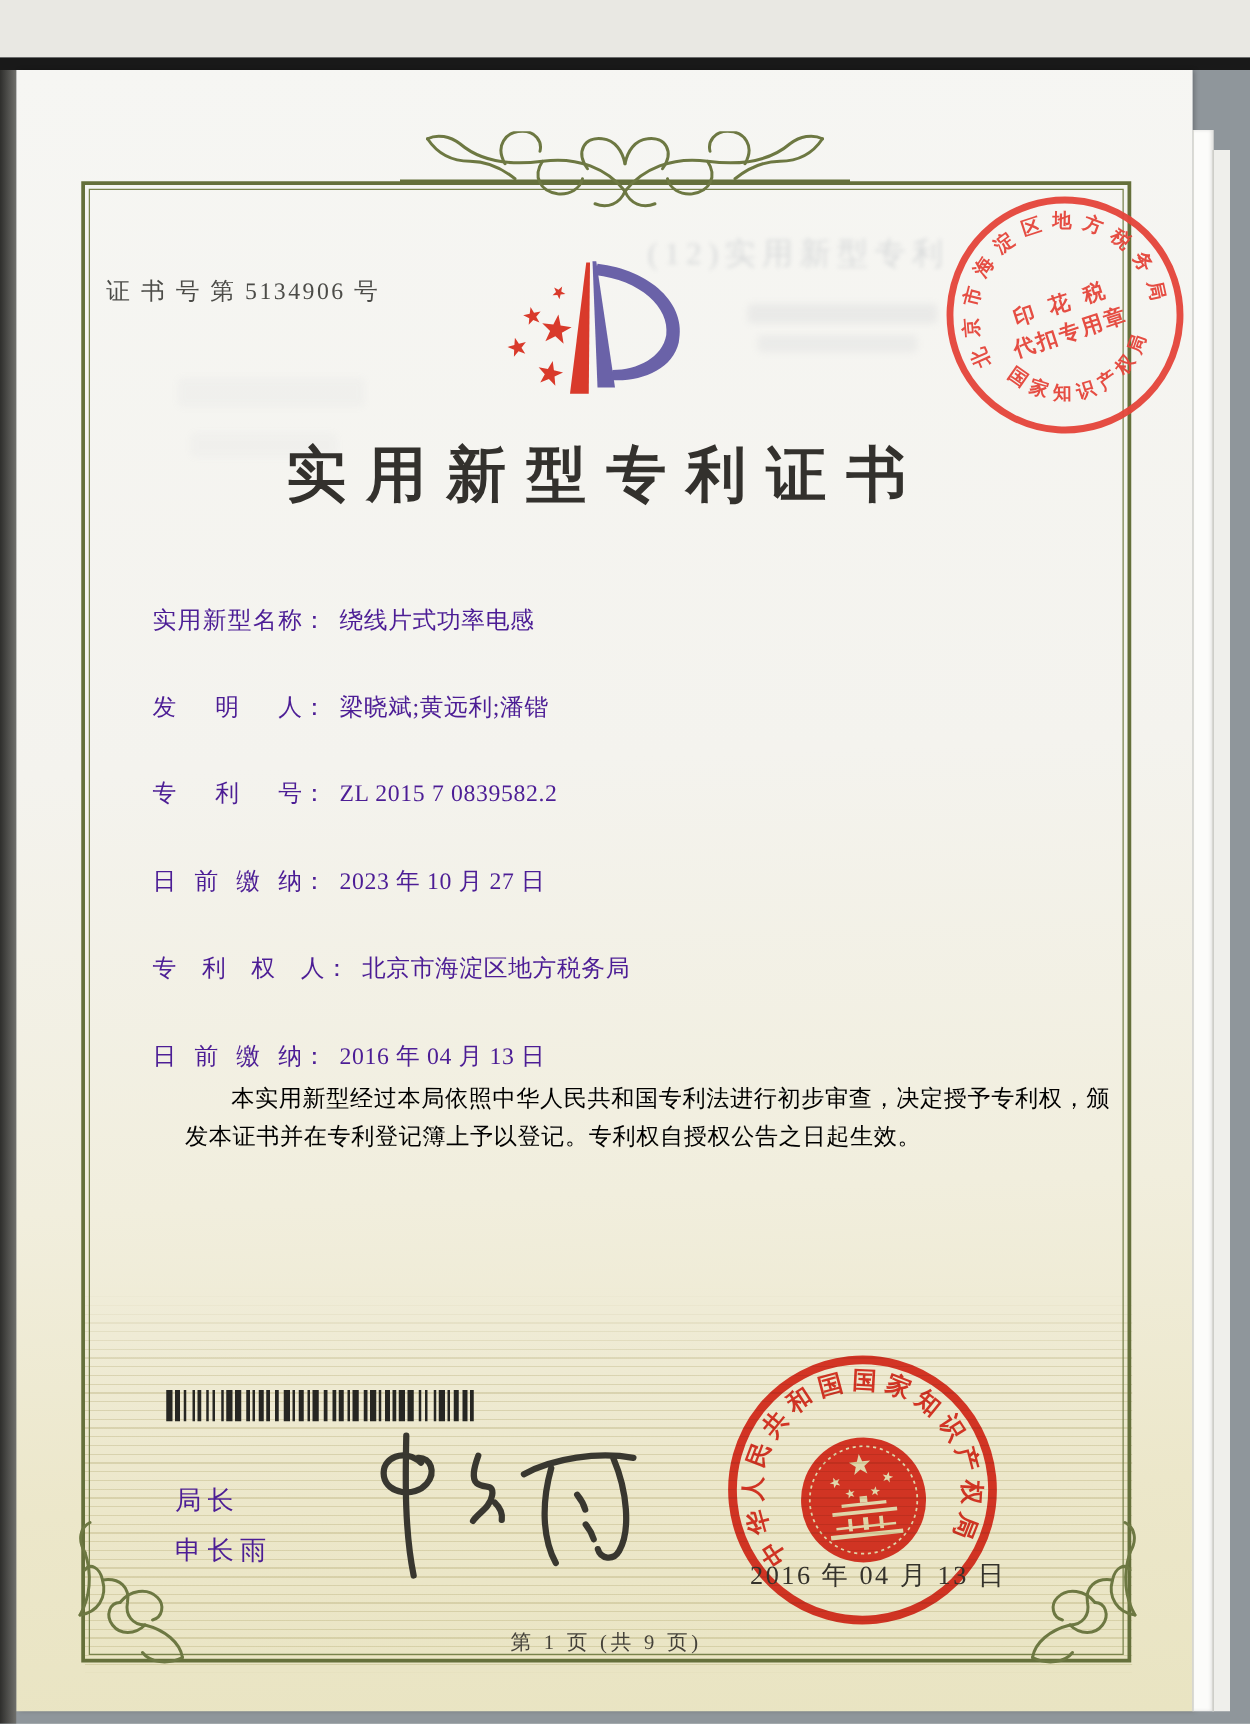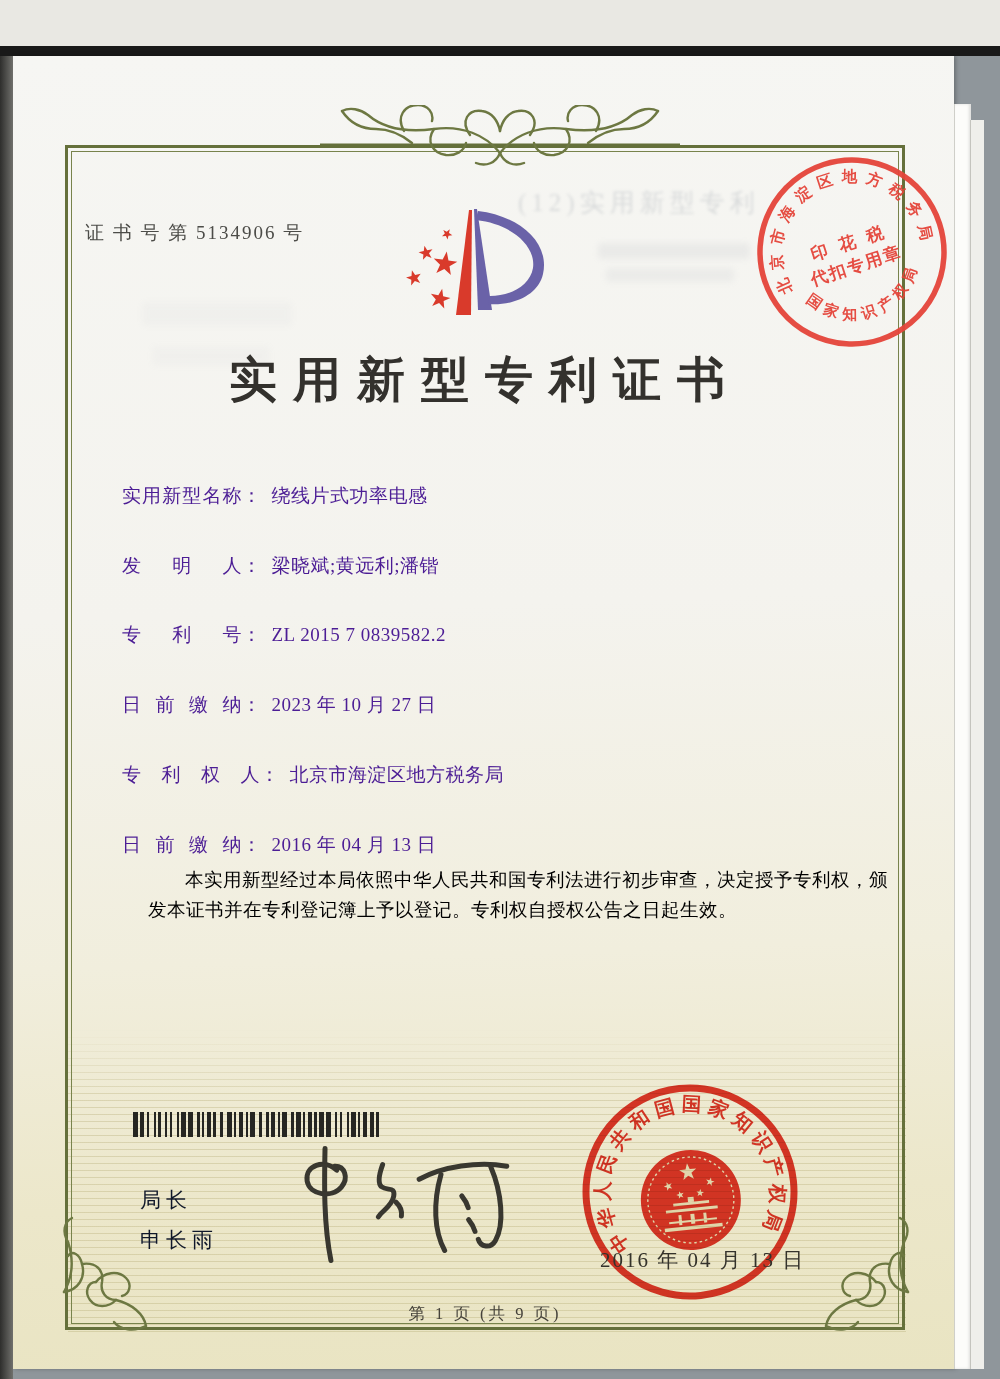--- a/index.html
+++ b/index.html
@@ -34,21 +34,21 @@
   .flourish{stroke:#6d7842;fill:none;stroke-width:2.4;stroke-linecap:round;}
   
   .certnum{left:85px;top:220px;font-size:19px;letter-spacing:2px;color:#4c4c48;}
   .title{left:65px;top:348px;width:840px;text-align:center;
     font-size:48px;font-weight:600;letter-spacing:16px;color:#33312d;}
   .field{left:122px;font-size:19px;color:#4c1d95;letter-spacing:.5px;white-space:nowrap;}
   .flabel{display:inline-block;width:120px;text-align:justify;text-align-last:justify;}
   .fcolon{display:inline-block;margin-right:10px;}
   .paras{left:120px;top:866px;width:748px;color:#000000;font-size:18.5px;line-height:1.6;margin-left:28px;}
   .paras p{margin:0;text-indent:2em;letter-spacing:.5px;}
-  .director{left:140px;font-size:21px;letter-spacing:5px;color:#0f172a;}
+  .director{left:140px;font-size:21px;letter-spacing:5px;color:#4c1d95;}
   .footer{left:65px;top:1303px;width:840px;text-align:center;
     font-size:16.5px;letter-spacing:3px;color:#45423a;}
   .sealdate{left:600px;top:1246px;font-size:21px;letter-spacing:2px;color:#34322b;z-index:9;}
   
   .ghost-text{left:518px;top:186px;font-size:25px;letter-spacing:5px;color:#9098a2;
     opacity:.28;filter:blur(1.5px);}
   .smudge{background:#a6aab4;border-radius:4px;filter:blur(3px);}
   
   .barcode{left:133px;top:1112px;height:25px;display:flex;align-items:stretch;}
   .barcode span{display:block;height:100%;}

